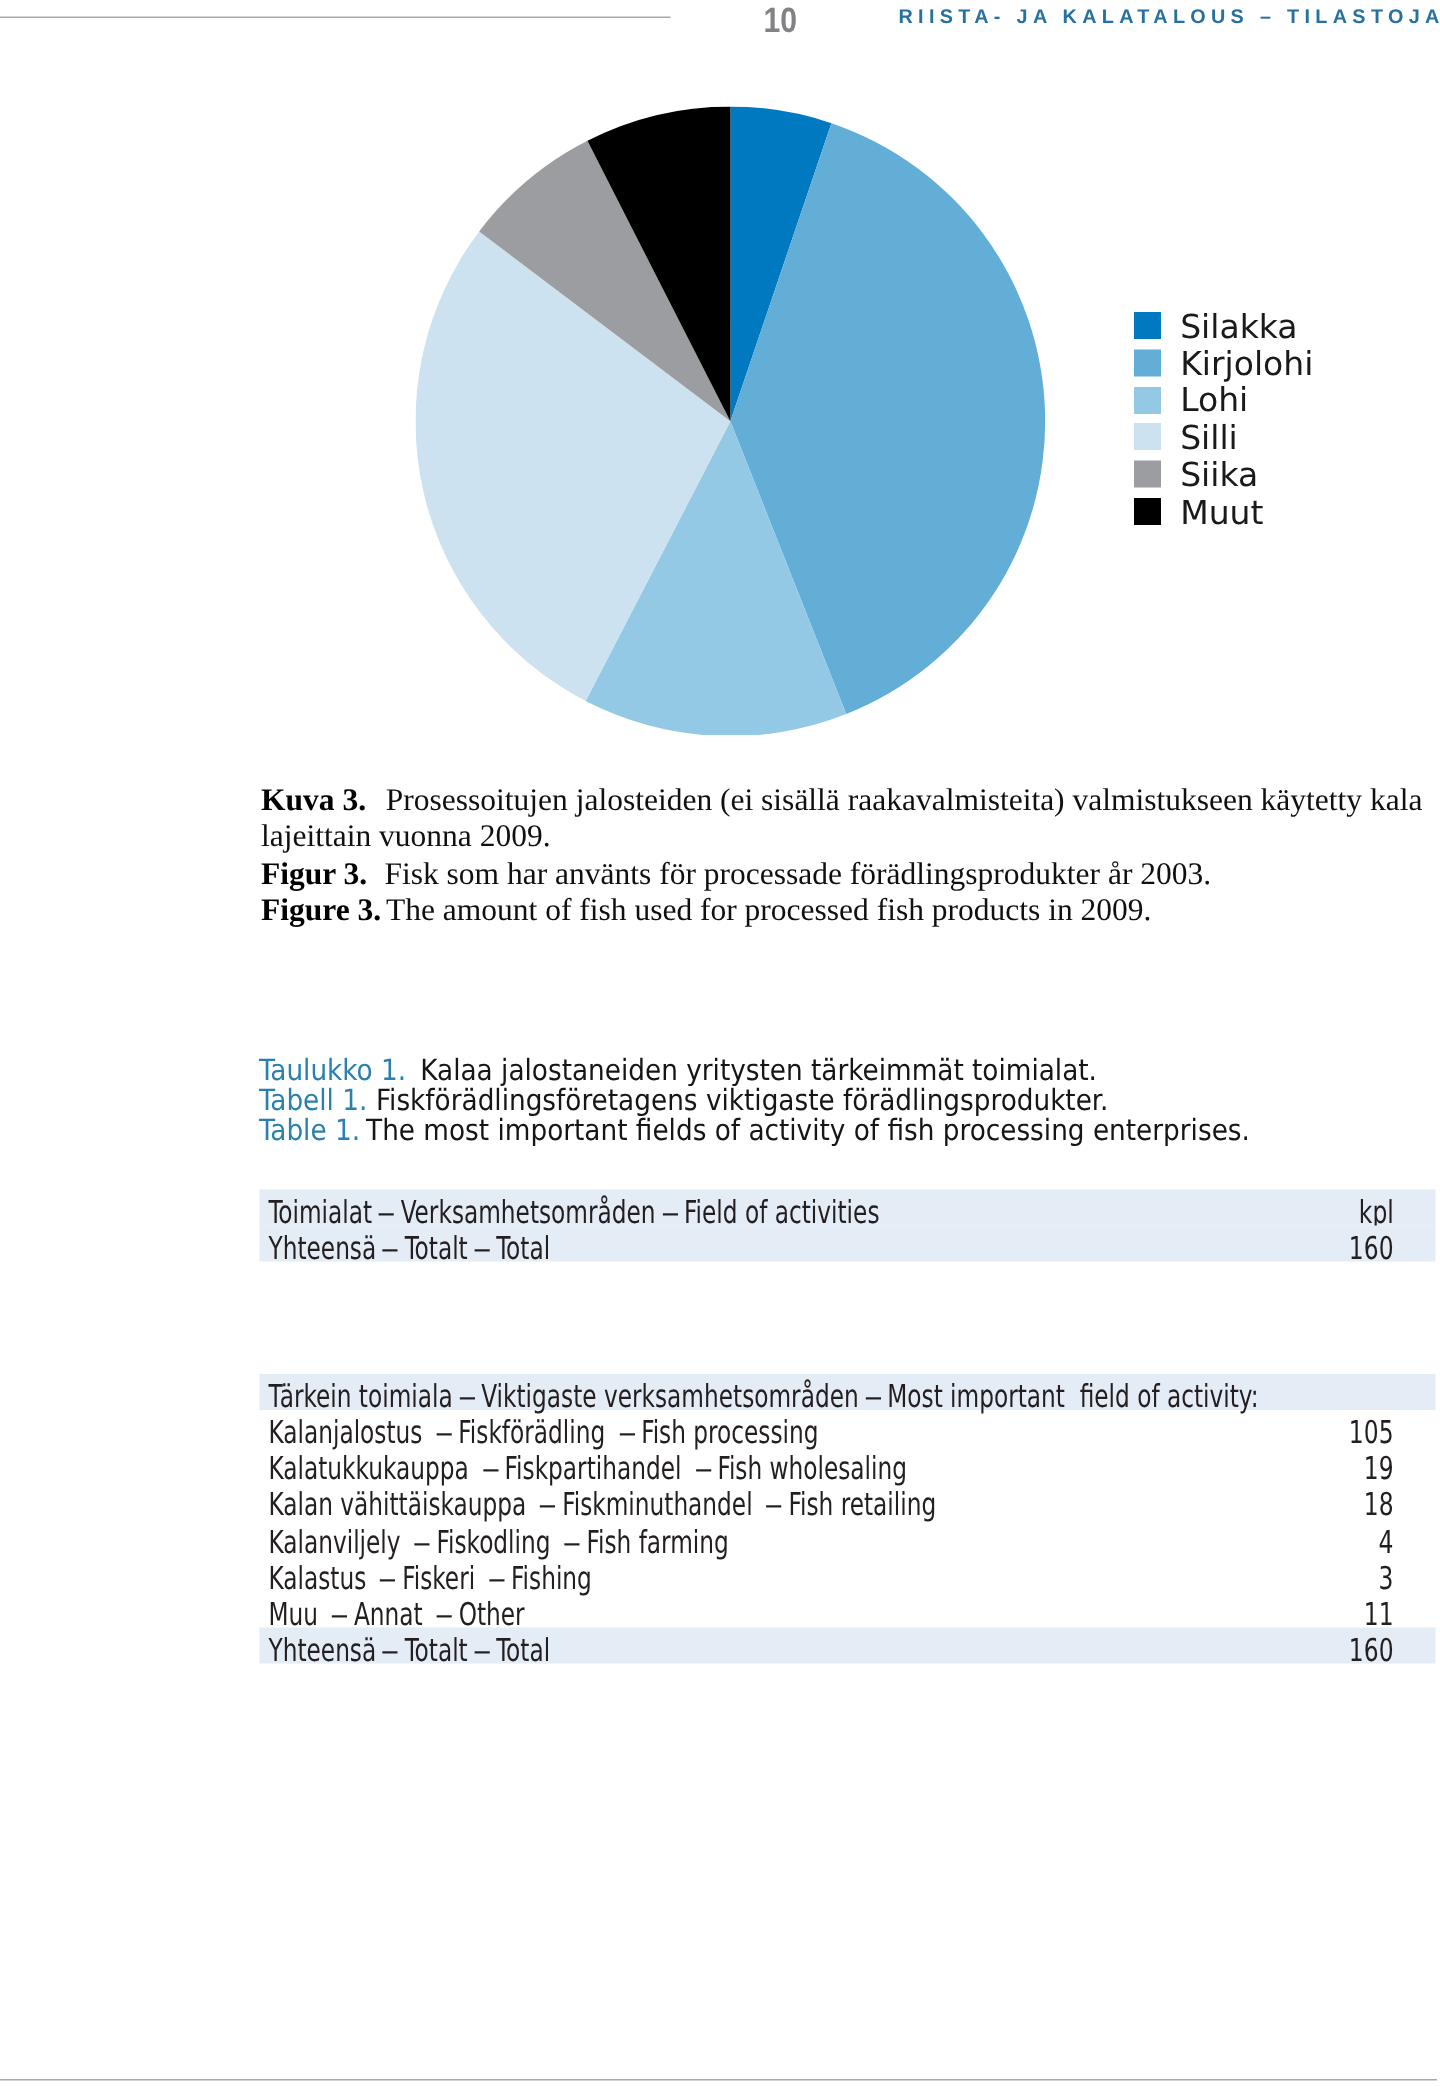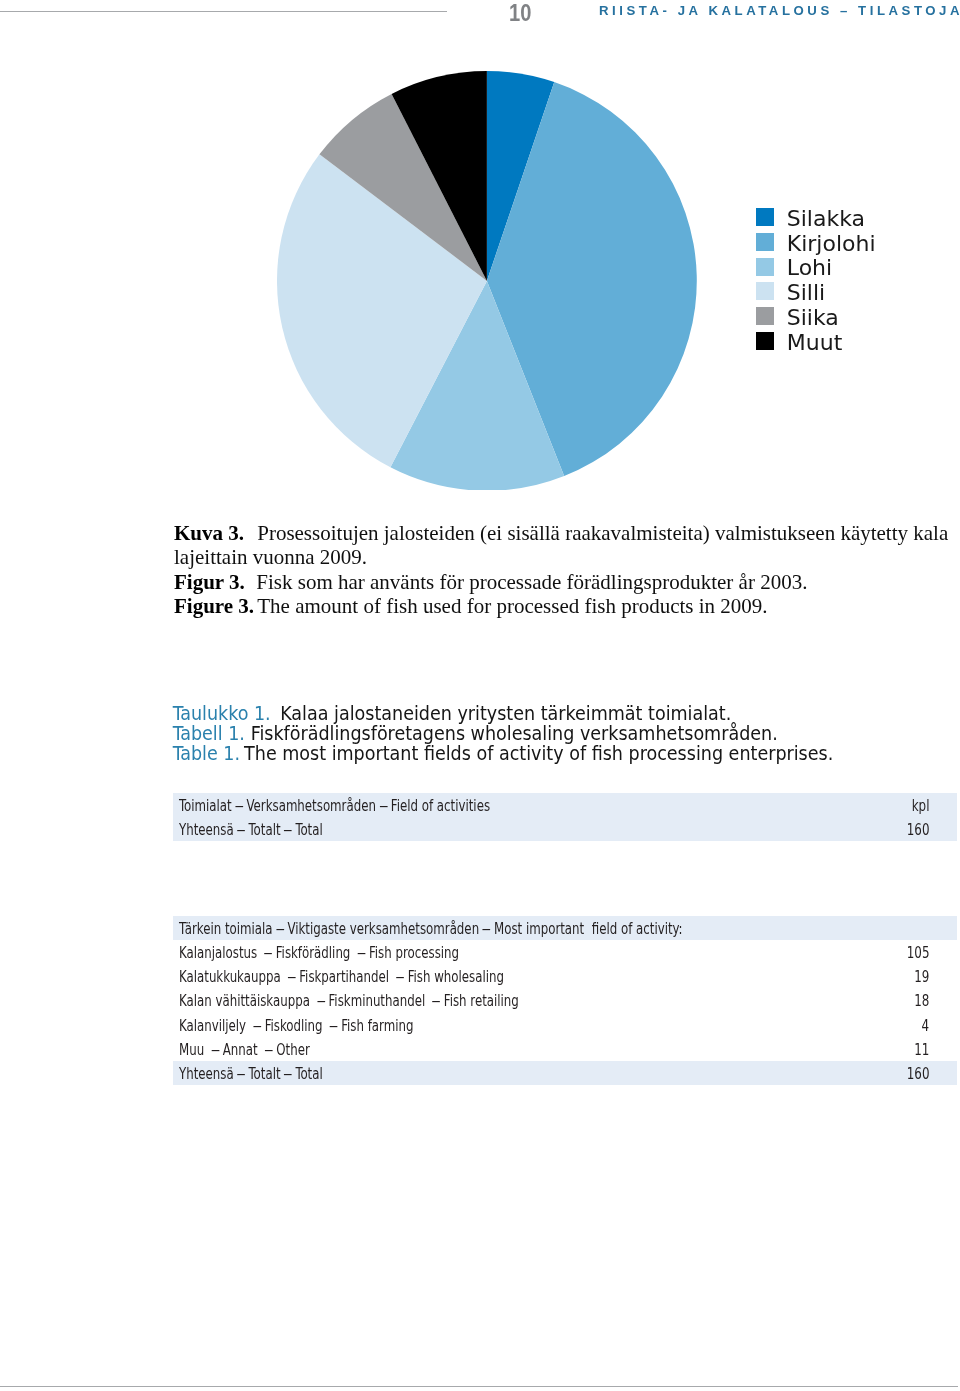--- a/index.html
+++ b/index.html
@@ -32,21 +32,21 @@
 
   
   #table-title{position:absolute;left:172.7px;top:703.7px;width:800px;
       font-family:"DejaVu Sans",sans-serif;font-stretch:condensed;
       font-size:19.5px;line-height:20.05px;color:#161616;}
   #table-title .pref{color:#2a81ad;}
   #table-title .gap{display:inline-block;}
 
   
   .tbl{position:absolute;left:173px;width:784px;
-      font-family:"DejaVu Sans",sans-serif;font-stretch:condensed;font-size:16px;color:#231f20;}
+      font-family:"DejaVu Sans",sans-serif;font-stretch:condensed;font-size:21px;color:#231f20;}
   .trow{position:relative;height:24.2px;}
   .trow .lab{position:absolute;left:5.7px;top:3px;white-space:pre;
       transform:scaleX(0.820);transform-origin:0 0;}
   .dash{display:inline-block;font-style:normal;margin:0 0.9px;transform:scaleX(1.62);transform-origin:50% 0;}
   .trow .val{position:absolute;right:28px;top:3px;text-align:right;white-space:pre;
       transform:scaleX(0.827);transform-origin:100% 0;}
   .trow.alt{background:#e4ecf6;}
   #tbl1{top:793px;}
   #tbl2{top:915.8px;}
 </style>
@@ -95,21 +95,21 @@
       </div>
     </div>
 
   <div id="caption">
       <div><b>Kuva 3.</b><span class="gap" style="width:13.2px"></span><span>Prosessoitujen jalosteiden (ei sisällä raakavalmisteita) valmistukseen käytetty kala lajeittain vuonna 2009.</span></div>
       <div><b>Figur 3.</b><span class="gap" style="width:11.5px"></span><span>Fisk som har använts för processade förädlingsprodukter år 2003.</span></div>
       <div><b>Figure 3.</b><span class="gap" style="width:3.2px"></span><span>The amount of fish used for processed fish products in 2009.</span></div>
     </div>
   <div id="table-title">
       <div><span class="pref">Taulukko 1.</span><span class="gap" style="width:9.5px"></span><span>Kalaa jalostaneiden yritysten tärkeimmät toimialat.</span></div>
-      <div><span class="pref">Tabell 1.</span><span class="gap" style="width:5.8px"></span><span>Fiskförädlingsföretagens wholesaling verksamhetsområden.</span></div>
+      <div><span class="pref">Tabell 1.</span><span class="gap" style="width:5.8px"></span><span>Fiskförädlingsföretagens viktigaste förädlingsprodukter.</span></div>
       <div><span class="pref">Table 1.</span><span class="gap" style="width:4px"></span><span>The most important fields of activity of fish processing enterprises.</span></div>
     </div>
 
   <div class="tbl" id="tbl1">
       <div class="trow alt">
         <span class="lab">Toimialat <i class="dash">–</i> Verksamhetsområden <i class="dash">–</i> Field of activities</span>
         <span class="val">kpl</span>
       </div>
       <div class="trow alt">
         <span class="lab">Yhteensä <i class="dash">–</i> Totalt <i class="dash">–</i> Total</span>
@@ -131,20 +131,24 @@
       </div>
       <div class="trow">
         <span class="lab">Kalan vähittäiskauppa  <i class="dash">–</i> Fiskminuthandel  <i class="dash">–</i> Fish retailing</span>
         <span class="val">18</span>
       </div>
       <div class="trow">
         <span class="lab">Kalanviljely  <i class="dash">–</i> Fiskodling  <i class="dash">–</i> Fish farming</span>
         <span class="val">4</span>
       </div>
       <div class="trow">
+        <span class="lab">Kalastus  <i class="dash">–</i> Fiskeri  <i class="dash">–</i> Fishing</span>
+        <span class="val">3</span>
+      </div>
+      <div class="trow">
         <span class="lab">Muu  <i class="dash">–</i> Annat  <i class="dash">–</i> Other</span>
         <span class="val">11</span>
       </div>
       <div class="trow alt">
         <span class="lab">Yhteensä <i class="dash">–</i> Totalt <i class="dash">–</i> Total</span>
         <span class="val">160</span>
       </div>
     </div>
 
 </div>

